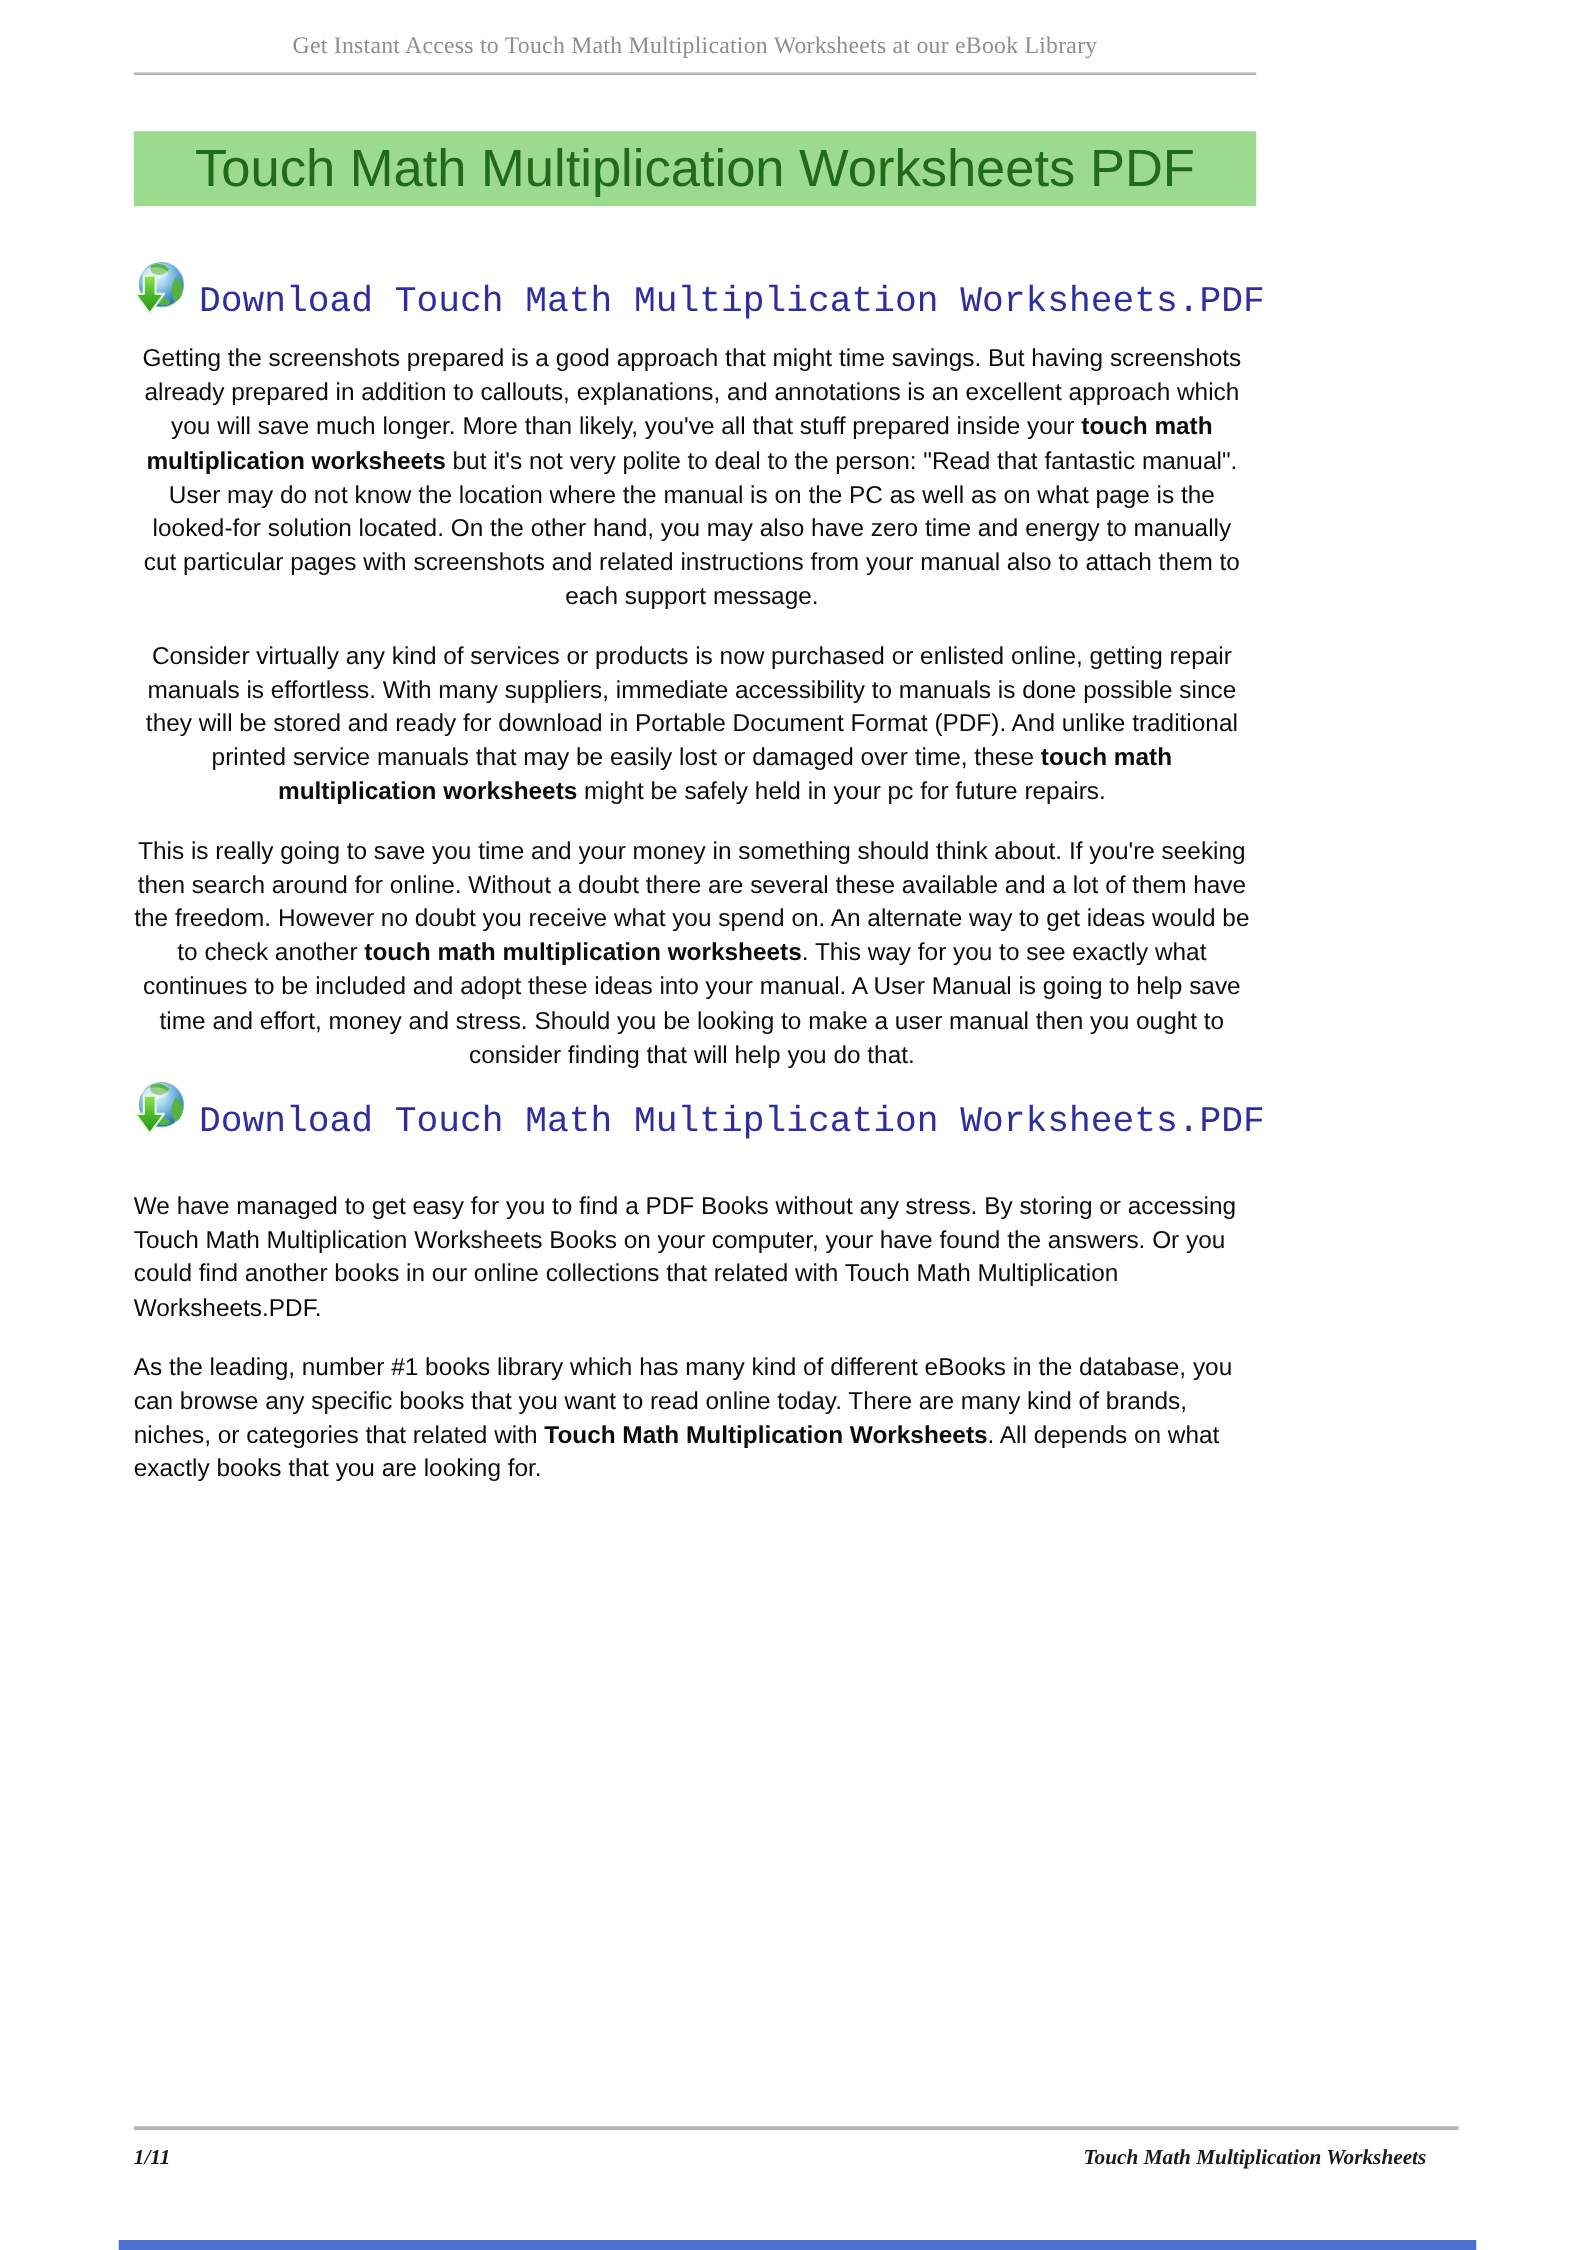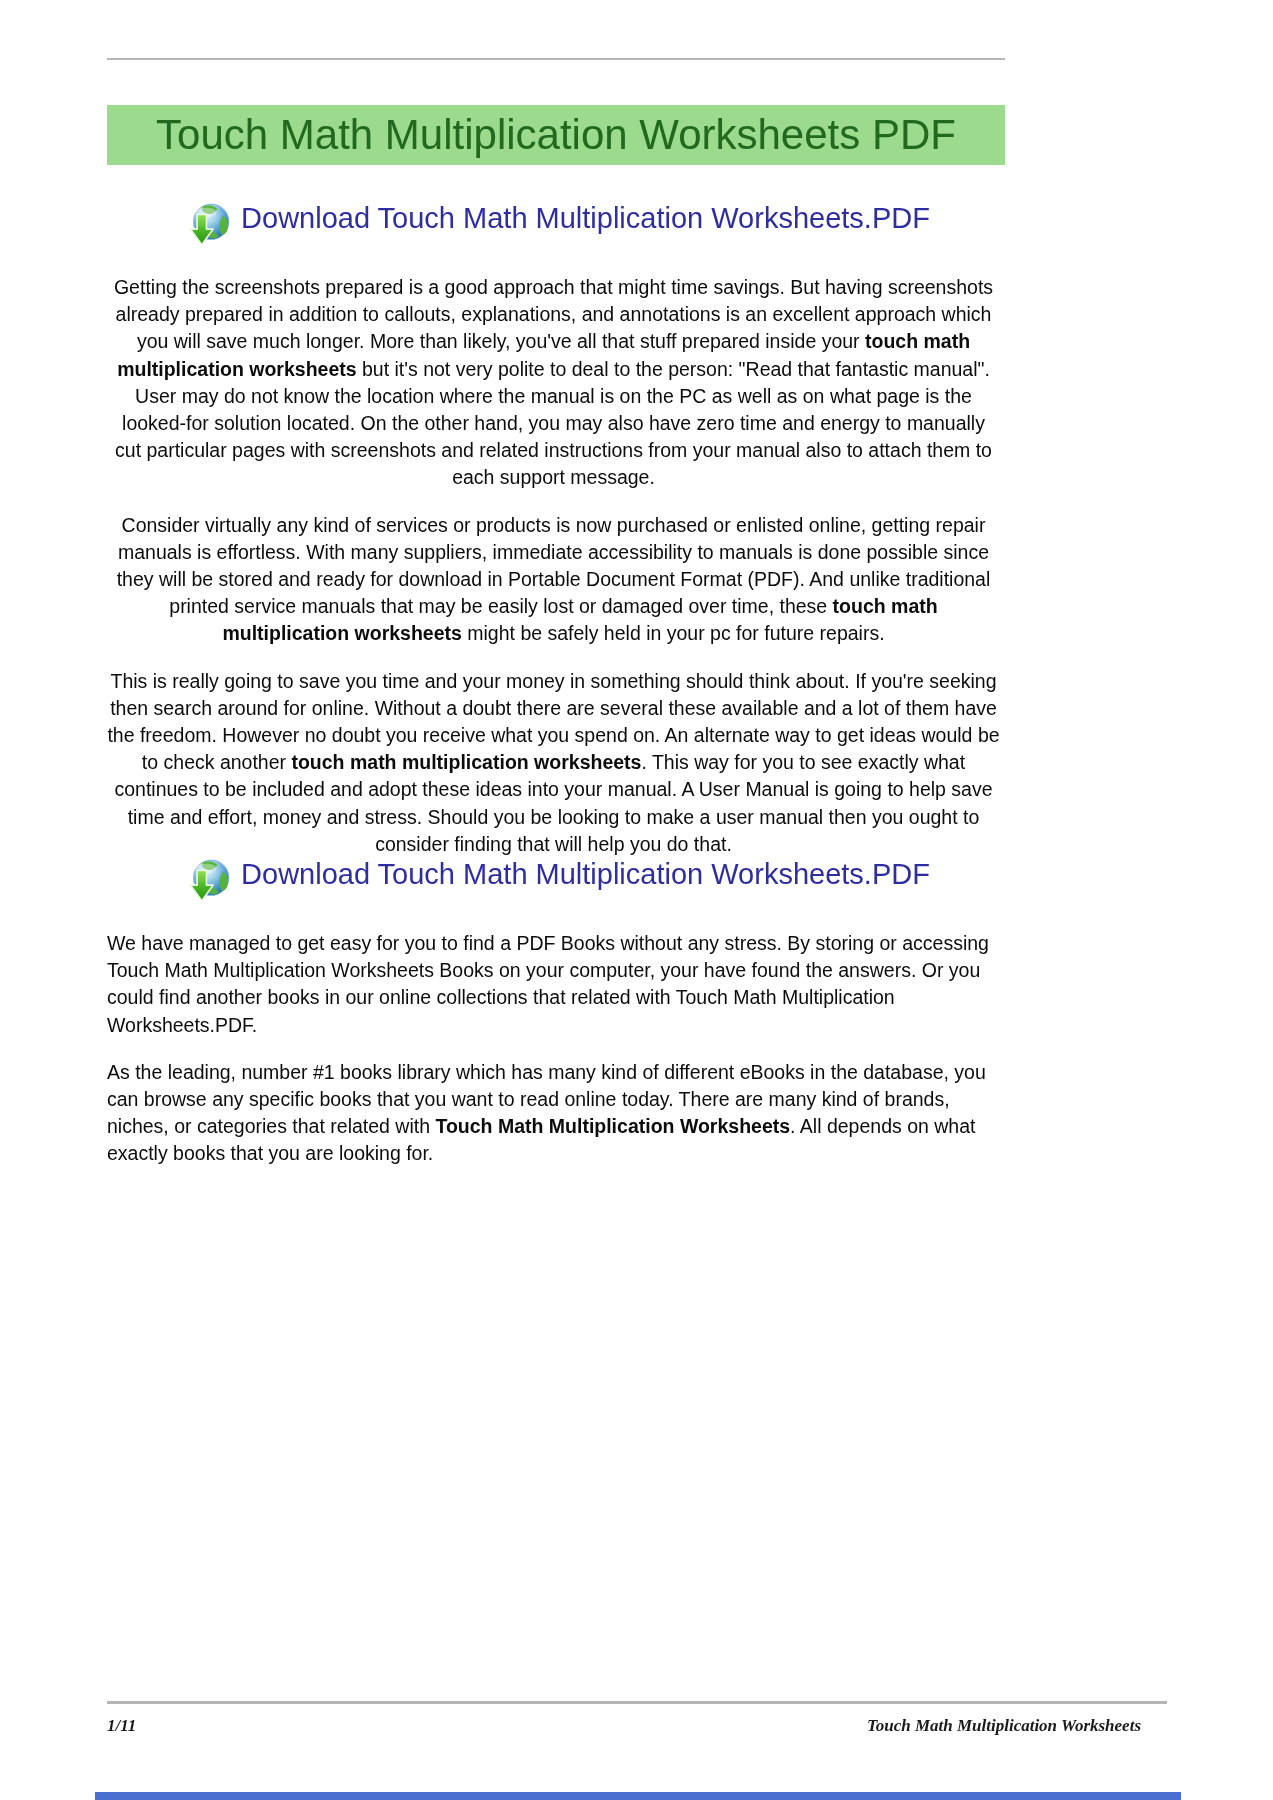--- a/index.html
+++ b/index.html
@@ -32,37 +32,38 @@
     background: var(--banner-bg, #9cda8e);
     display: flex; align-items: center; justify-content: center;
   }
   .banner-text {
     font-size: 42px; color: var(--banner-fg, #20691f);
     white-space: nowrap;
   }
   
   .dl-row {
     position: absolute; left: 107px; width: 898px; height: 56px;
-    display: flex; align-items: flex-start; justify-content: center; gap: 9px;
+    display: flex; align-items: flex-end; justify-content: center; gap: 9px;
     cursor: pointer;
+    font-family: Liberation Mono, monospace;
   }
   .dl-row-1 { top: 202px; }
   .dl-row-2 { top: 858px; }
   .dl-icon { width: 50px; height: 50px; flex: 0 0 auto; }
   .dl-label {
     font-size: 29px; color: var(--link-color, #2e2ea0);
     white-space: nowrap;
   }
   
   .paragraphs {
     position: absolute; left: 107px; width: 893px;
     font-size: 19.5px; line-height: 27.2px; color: #0c0c0c;
   }
   .paragraphs-a { top: 274px; text-align: center; }
-  .paragraphs-b { top: 930px; }
+  .paragraphs-b { top: 952px; }
   .paragraphs p { margin-bottom: 20px; }
   .paragraphs b { font-weight: bold; }
   
   .footer-rule {
     position: absolute; top: 1701px; left: 107px; width: 1060px; height: 3px;
     background: #b5b5b5;
   }
   .footer-row {
     position: absolute; top: 1716px; left: 107px; width: 1060px;
     display: flex; justify-content: space-between; align-items: baseline;
@@ -75,20 +76,21 @@
   .bottom-bar {
     position: absolute; top: 1792px; left: 95px; width: 1086px; height: 8px;
     background: var(--bottombar, #4a6fd0);
   }
 </style>
 </head>
 <body>
 
 <div class="page">
 
+  <div class="header-title">Get Instant Access to Touch Math Multiplication Worksheets at our eBook Library</div>
   <div class="header-rule"></div>
 
   <div class="banner">
     <span class="banner-text">Touch Math Multiplication Worksheets PDF</span>
   </div>
 
   <div class="dl-row dl-row-1">
     <svg class="dl-icon" viewBox="0 0 48 48" aria-hidden="true">
       <defs>
         <radialGradient id="globeGrad" cx="38%" cy="28%" r="80%">

